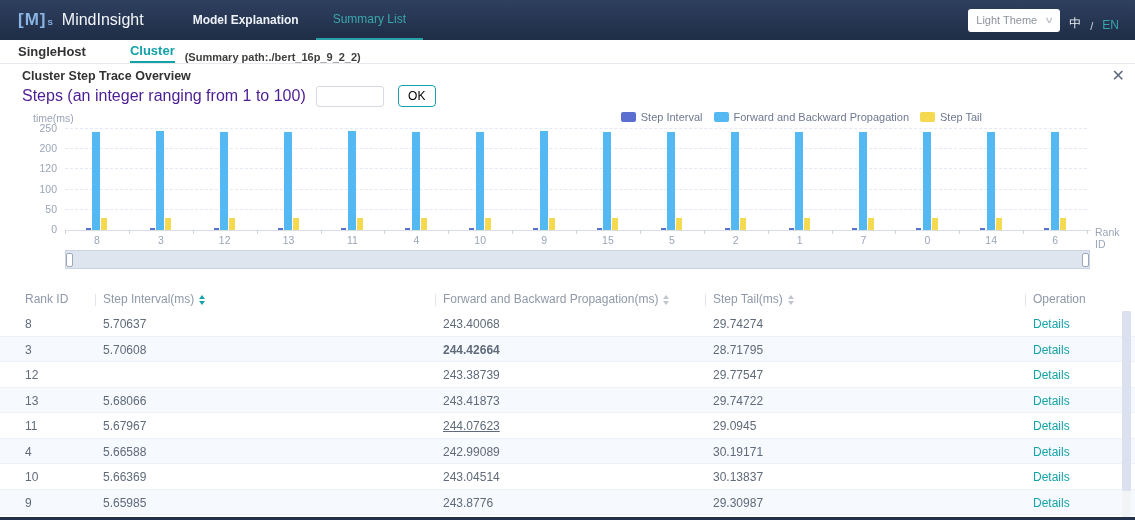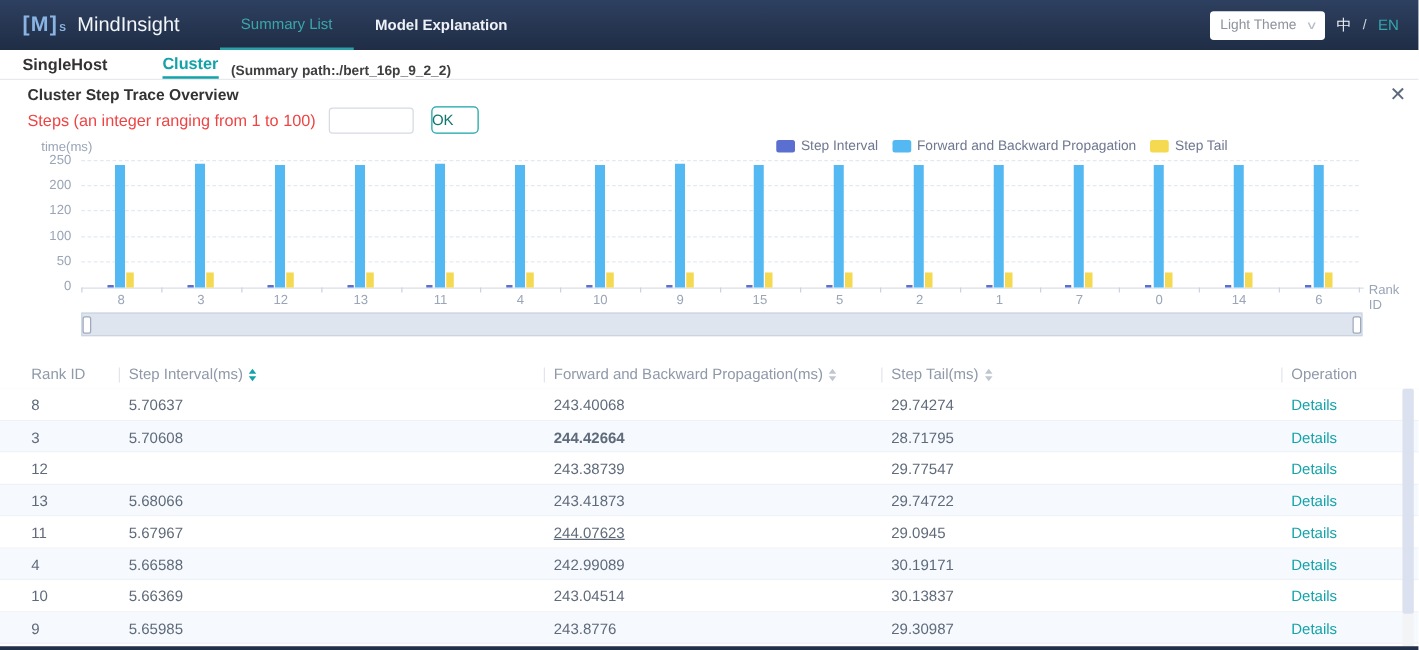--- a/index.html
+++ b/index.html
@@ -11,21 +11,21 @@
           background:linear-gradient(180deg,#2e4060 0%,#1f2d45 100%);
           display:flex;align-items:center;}
   .logo{margin-left:18px;display:flex;align-items:baseline;cursor:default;}
   .logo-m{color:#8ab4e4;font-weight:bold;font-size:17px;letter-spacing:1px;}
   .logo sup{color:#8ab4e4;font-size:8px;margin-left:1px;font-weight:bold;}
   .logo-text{color:#f2f5f9;font-size:16px;margin-left:9px;}
   #nav-tabs{margin-left:32px;height:100%;display:flex;}
   .nav-tab{font-size:12px;color:#eef2f8;font-weight:600;padding:0 17px;display:flex;
            align-items:center;height:100%;box-sizing:border-box;cursor:pointer;}
   .nav-tab.active{color:#3aa6ab;font-weight:400;border-bottom:2px solid #28a2a8;}
-  .nav-right{margin-left:auto;margin-right:16px;display:flex;align-items:center;gap:9px;}
+  .nav-right{margin-left:auto;margin-right:16px;display:flex;align-items:flex-end;gap:9px;}
   .theme-select{width:92px;height:23px;background:#fff;border-radius:3px;display:flex;
                 align-items:center;justify-content:space-between;padding:0 8px;
                 box-sizing:border-box;font-size:11px;color:#8d929c;cursor:pointer;}
   .chev{color:#b9bec8;font-size:9px;transform:scaleX(1.5);}
   .lang-zh{color:#eef2f7;font-size:12px;cursor:pointer;}
   .lang-sep{color:#cfd6df;font-size:11px;}
   .lang-en{color:#35a7ac;font-size:12px;cursor:pointer;}
 
   
   #subnav{position:absolute;top:40px;left:0;width:1135px;height:23px;background:#fff;
@@ -33,25 +33,25 @@
   #subnav-tabs{display:flex;gap:44px;margin-left:18px;height:100%;}
   .sub-tab{font-size:13px;font-weight:bold;color:#333;height:100%;display:flex;
            align-items:center;cursor:pointer;box-sizing:border-box;}
   .sub-tab.active{color:#12a2a8;border-bottom:2px solid #12a2a8;}
   .summary-path{font-size:11px;font-weight:bold;color:#3f3f3f;margin-left:10px;}
 
   
   #panel-title{position:absolute;left:22px;top:69px;font-size:12.5px;font-weight:bold;color:#333;}
   #close-btn{position:absolute;right:10px;top:66px;font-size:16px;color:#5d6a7e;cursor:pointer;}
   #steps-row{position:absolute;left:22px;top:85px;display:flex;align-items:center;height:22px;}
-  .steps-label{font-size:13px;color:#ef4444;}
+  .steps-label{font-size:16px;color:#4c1d95;}
   #steps-input{margin-left:10px;width:68px;height:21px;border:1px solid #d6dae2;border-radius:3px;
                box-sizing:border-box;outline:none;font-size:12px;padding:0 5px;}
-  #ok-btn{margin-left:14px;width:38px;height:22px;border:1px solid #17a3a9;color:#0f766e;
-          background:#fff;border-radius:4px;font-size:12px;line-height:20px;
+  #ok-btn{margin-left:14px;width:38px;height:22px;border:1px solid #17a3a9;color:#000000;
+          background:#fff;border-radius:4px;font-size:12px;line-height:20px;text-align:center;
           cursor:pointer;box-sizing:border-box;}
 
   
   #chart{position:absolute;left:0;top:108px;width:1027px;height:165px;}
   .ylabel{position:absolute;left:33px;top:4px;font-size:10.5px;color:#9aa5b8;}
   #legend{position:absolute;right:45px;top:3px;display:flex;align-items:center;gap:11px;}
   .legend-item{display:flex;align-items:center;gap:5px;font-size:11px;color:#6e7890;cursor:pointer;}
   .legend-swatch{width:15px;height:10px;border-radius:2px;display:inline-block;}
   #plot{position:absolute;left:65px;top:21px;width:1022px;height:101px;}
   .gridline{position:absolute;left:0;width:100%;height:0;border-top:1px dashed #e3e9f3;}
@@ -94,22 +94,22 @@
 
 <div id="app">
 
   <header id="navbar">
     <div class="logo">
       <span class="logo-m">[M]</span>
         <sup>S</sup>
       <span class="logo-text">MindInsight</span>
     </div>
     <nav id="nav-tabs">
+        <span class="nav-tab">Model Explanation</span>
         <span class="nav-tab active">Summary List</span>
-        <span class="nav-tab">Model Explanation</span>
       </nav>
     <div class="nav-right">
       <div class="theme-select">
         <span>Light Theme</span>
         <span class="chev">∨</span>
       </div>
       <span class="lang-zh">中</span>
       <span class="lang-sep">/</span>
       <span class="lang-en">EN</span>
     </div>

